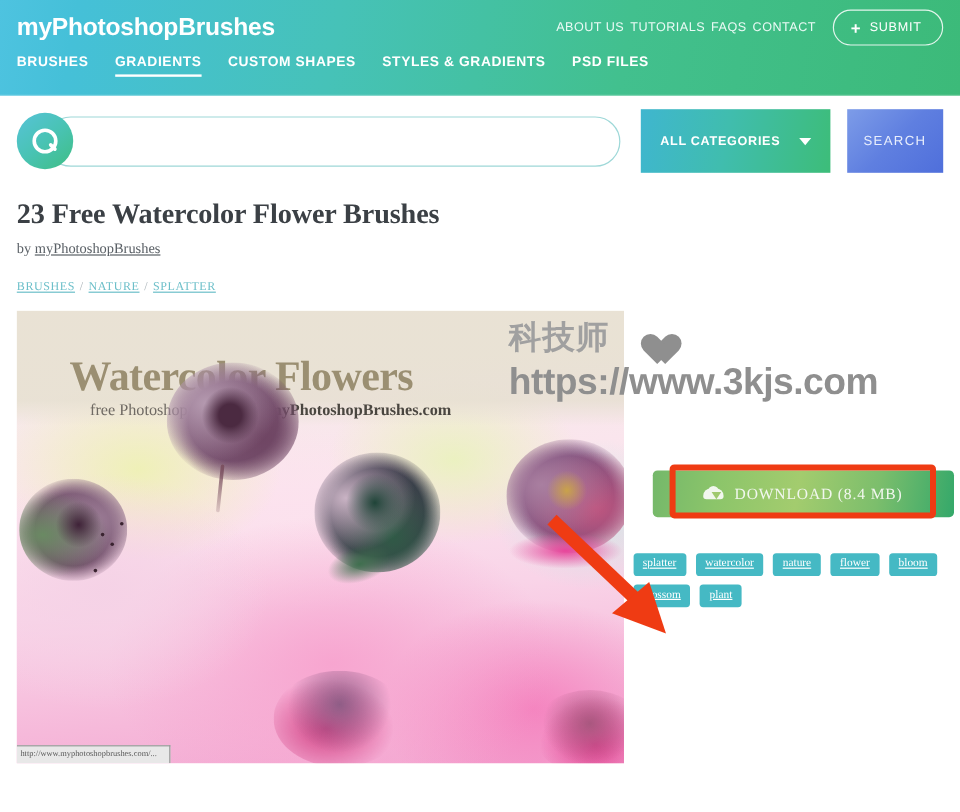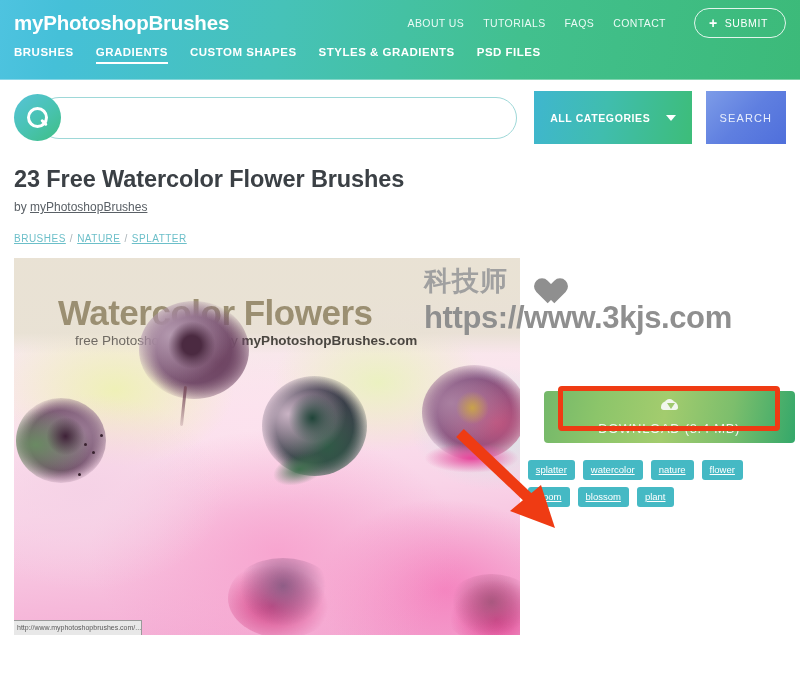--- a/index.html
+++ b/index.html
@@ -29,21 +29,21 @@
     color: #ffffff;
     font-size: 20.5px;
     font-weight: bold;
     letter-spacing: -0.2px;
     white-space: nowrap;
   }
   .top-nav {
     margin-left: auto;
     display: flex;
     align-items: center;
-    gap: 19px;
+    gap: 5px;
   }
   .top-nav-link {
     color: #eafaf5;
     font-size: 10.5px;
     letter-spacing: 0.4px;
     text-decoration: none;
     white-space: nowrap;
   }
   .submit-btn {
     display: flex;
@@ -194,20 +194,21 @@
     justify-content: center;
     color: #e8eefc;
     font-size: 11px;
     letter-spacing: 1.1px;
   }
 
   
   .content {
     position: relative;
     padding: 0 14px;
+    font-family: Liberation Serif, serif;
   }
   .page-title {
     margin: 0;
     padding-top: 11px;
     font-size: 23.5px;
     font-weight: bold;
     color: #3b4045;
     letter-spacing: -0.1px;
   }
   .byline {
@@ -393,31 +394,30 @@
     position: absolute;
     left: 24px;
     top: 133px;
     width: 251px;
     height: 44px;
   }
   .download-btn {
     position: absolute;
     left: 0; top: 0;
     width: 251px;
-    height: 52px;
+    height: 39px;
     border-radius: 4px;
     background: linear-gradient(100deg, #74b86a 0%, #8cc56a 22%, #a3cc6e 48%, #7cbe6c 74%, #34a86a 100%);
     display: flex;
     align-items: center;
     justify-content: center;
     gap: 9px;
     color: #f1f7ee;
     font-size: 13px;
     letter-spacing: 0.7px;
-    flex-direction: column;
   }
   .cloud-dl-icon {
     position: relative;
     width: 17px; height: 13px;
     display: inline-block;
   }
   .cloud-dl-icon::before {
     content: "";
     position: absolute;
     left: 0; top: 2px;

